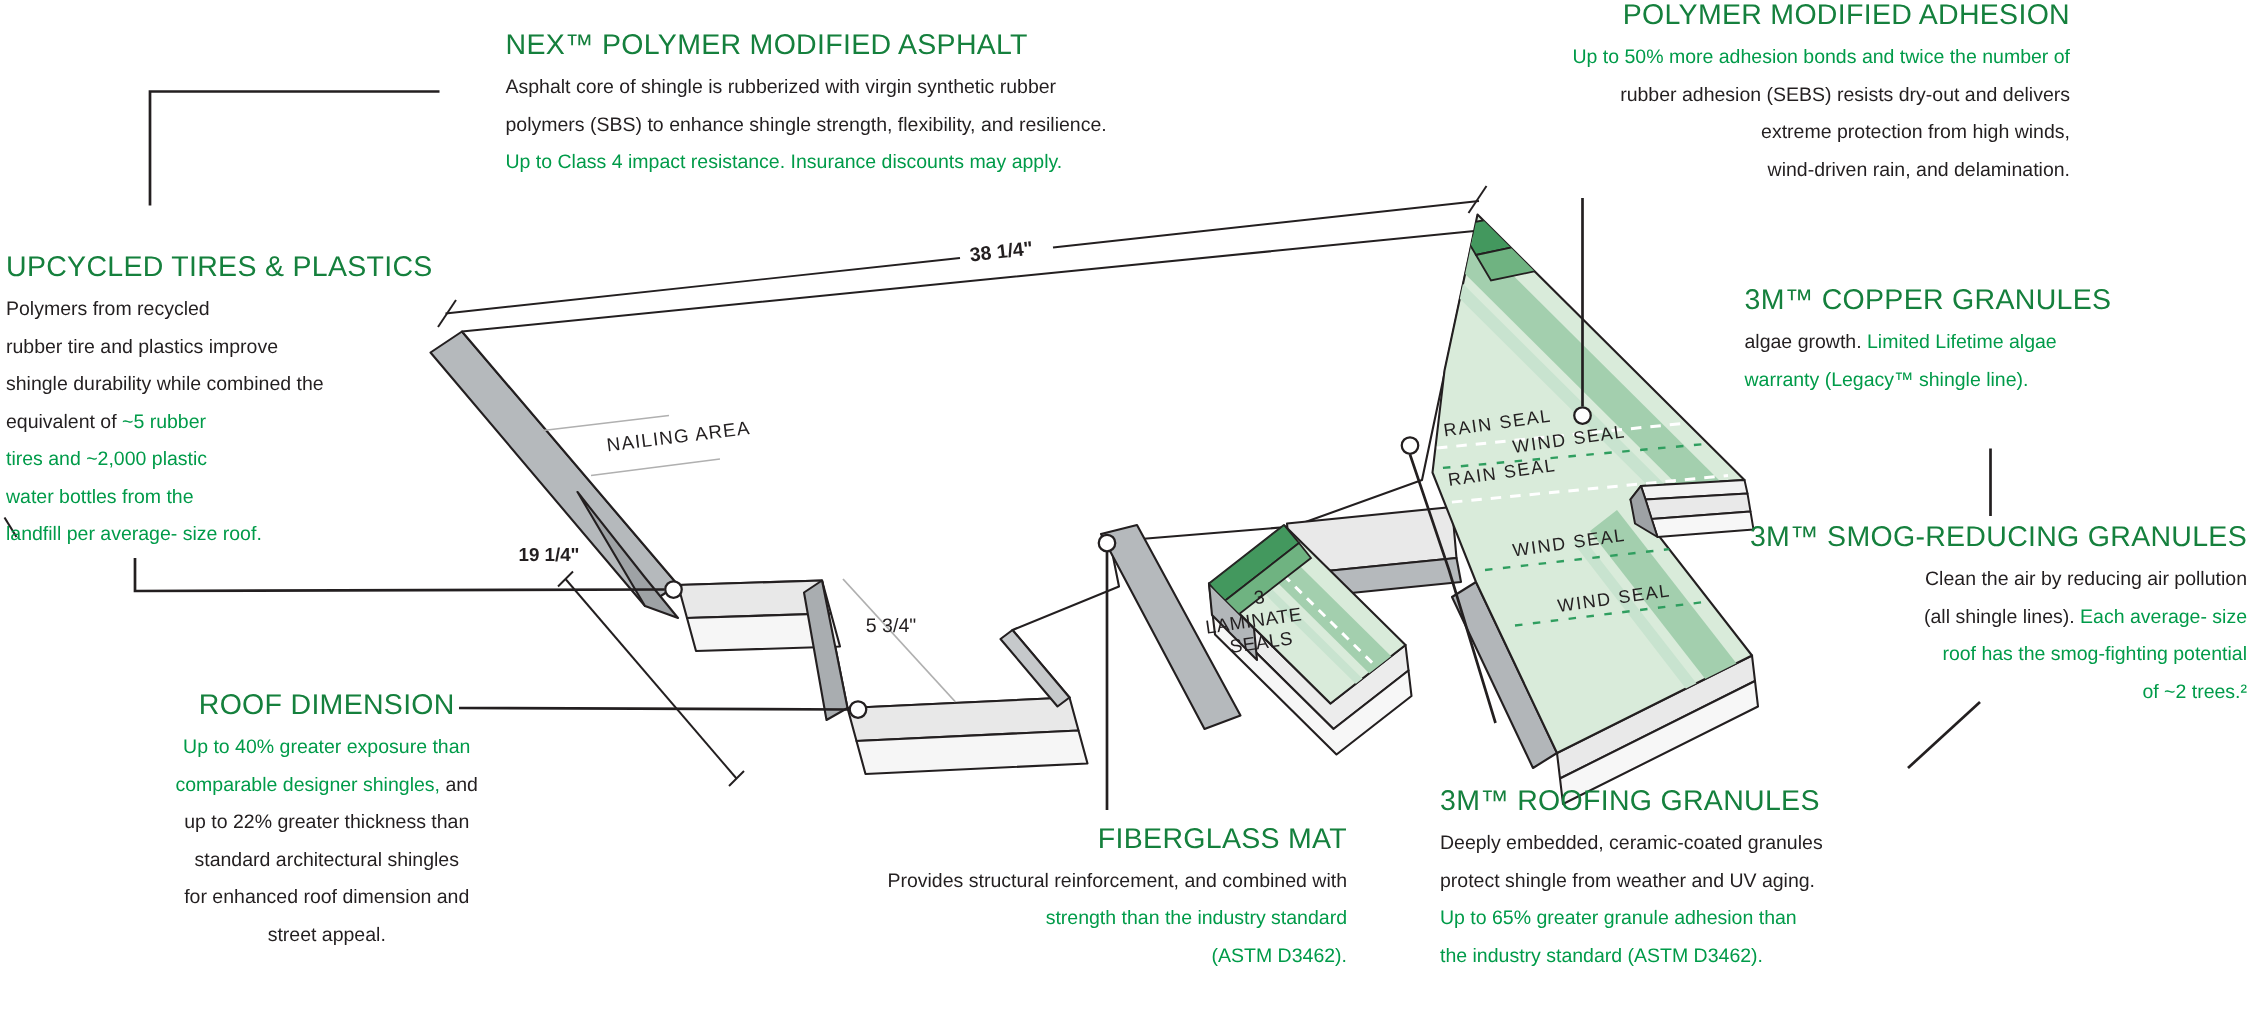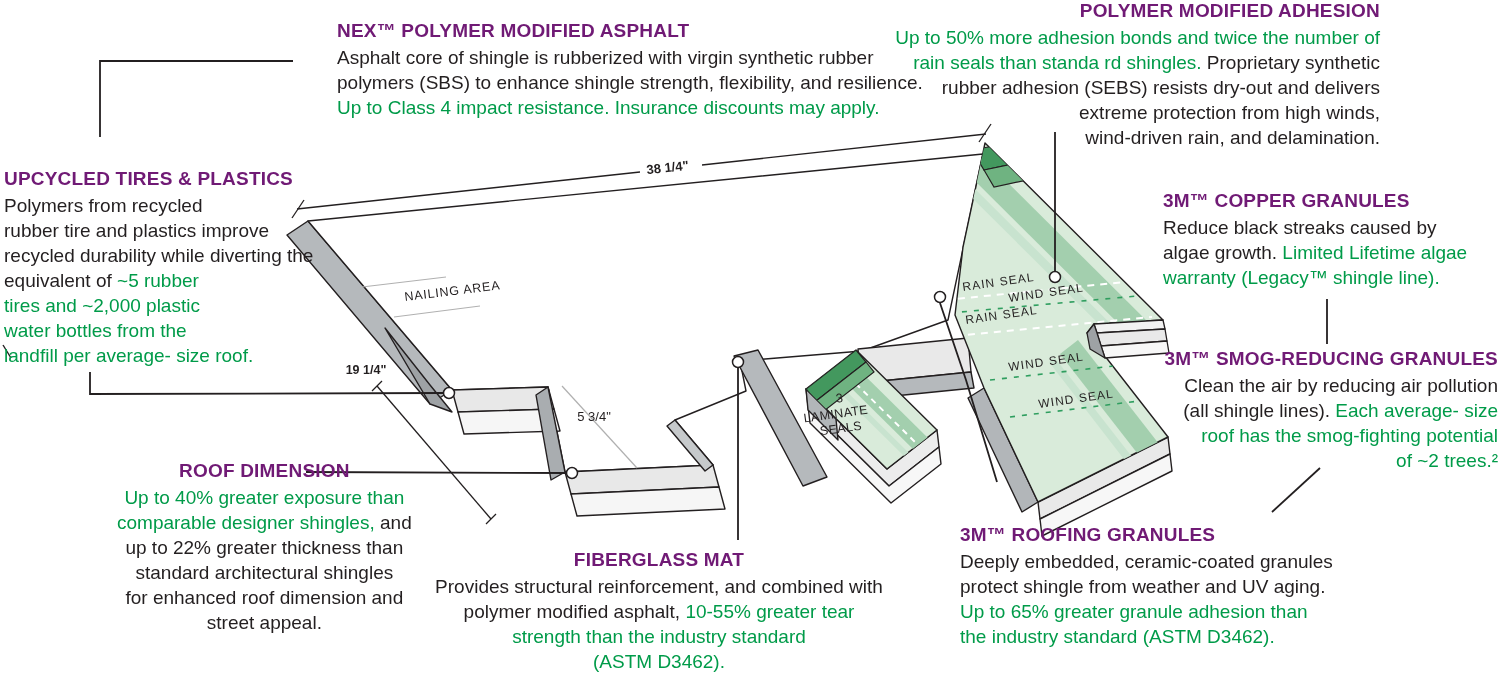--- a/index.html
+++ b/index.html
@@ -1,20 +1,20 @@
 <!DOCTYPE html>
 <html><head>
 <meta charset="utf-8">
 <style>
   html,body{margin:0;padding:0;background:#fff;}
   .canvas{position:relative;width:1501px;height:673px;background:#ffffff;overflow:hidden;
           font-family:"Liberation Sans",sans-serif;color:#231f20;}
   .callout{position:absolute;white-space:nowrap;}
-  .callout h2{margin:0 0 3px 0;font-size:19px;font-weight:700;letter-spacing:.2px;color:#701a75;}
-  .ln{font-size:19px;line-height:25px;font-weight:400;}
+  .callout h2{margin:0 0 3px 0;font-size:19px;font-weight:400;letter-spacing:.2px;color:#15803d;}
+  .ln{font-size:13px;line-height:25px;font-weight:400;}
   .k{color:#231f20;}
   .g{color:#009b49;}
   .right{text-align:right;}
   svg{position:absolute;left:0;top:0;}
   svg text{font-family:"Liberation Sans",sans-serif;fill:#231f20;}
   .dlab{font-size:13px;font-weight:700;}
   .dlab2{font-size:12.5px;font-weight:700;}
   .mlab{font-size:13px;font-weight:400;}
   .nail{font-size:12.5px;letter-spacing:.8px;}
   .slab{font-size:12px;letter-spacing:1.1px;}
@@ -170,40 +170,38 @@
   <div class="callout" style="left:305px;top:20px;margin-left:32px;">
     <h2>NEX™ POLYMER MODIFIED ASPHALT</h2>
     <div class="ln k">Asphalt core of shingle is rubberized with virgin synthetic rubber</div>
     <div class="ln k">polymers (SBS) to enhance  shingle strength, flexibility, and resilience.</div>
     <div class="ln g">Up to Class 4 impact  resistance.  Insurance discounts may apply.</div>
   </div>
 
   <div class="callout right" style="left:880px;top:0px;width:500px;">
     <h2>POLYMER MODIFIED ADHESION</h2>
     <div class="ln g">Up to 50% more adhesion bonds and twice the number of</div>
-    <div class="ln"><span class="g">rain seals than standa rd shingles. </span><span class="k">Proprietary synthetic</span></div>
     <div class="ln k">rubber adhesion (SEBS)  resists  dry-out and delivers</div>
     <div class="ln k">extreme protection from high winds,</div>
     <div class="ln k">wind-driven rain, and delamination.</div>
   </div>
 
   <div class="callout" style="left:4px;top:168px;">
     <h2>UPCYCLED TIRES &amp; PLASTICS</h2>
     <div class="ln k">Polymers from recycled</div>
     <div class="ln k">rubber tire and plastics improve</div>
-    <div class="ln k">recycled durability while diverting the</div>
+    <div class="ln k">shingle durability while combined the</div>
     <div class="ln"><span class="k">equivalent of </span><span class="g">~5 rubber</span></div>
     <div class="ln g">tires and ~2,000  plastic</div>
     <div class="ln g">water bottles from the</div>
     <div class="ln g">landfill per average- size roof.</div>
   </div>
 
   <div class="callout" style="left:1163px;top:190px;">
     <h2>3M™ COPPER  GRANULES</h2>
-    <div class="ln k">Reduce black streaks  caused by</div>
     <div class="ln"><span class="k">algae growth. </span><span class="g">Limited Lifetime algae</span></div>
     <div class="ln g">warranty (Legacy™ shingle line).</div>
   </div>
 
   <div class="callout right" style="left:1150px;top:348px;width:348px;">
     <h2>3M™ SMOG-REDUCING GRANULES</h2>
     <div class="ln k">Clean the air by reducing air pollution</div>
     <div class="ln"><span class="k">(all shingle lines). </span><span class="g">Each average- size</span></div>
     <div class="ln g">roof has the  smog-fighting  potential</div>
     <div class="ln g">of ~2 trees.²</div>
@@ -212,24 +210,23 @@
   <div class="callout" style="left:117px;top:460px;text-align:center;">
     <h2>ROOF DIMENSION</h2>
     <div class="ln g">Up to 40% greater exposure than</div>
     <div class="ln"><span class="g">comparable designer shingles, </span><span class="k">and</span></div>
     <div class="ln k">up to 22% greater thickness than</div>
     <div class="ln k">standard architectural shingles</div>
     <div class="ln k">for enhanced roof dimension and</div>
     <div class="ln k">street appeal.</div>
   </div>
 
-  <div class="callout right" style="left:420px;top:549px;width:478px;text-align:center;">
+  <div class="callout right" style="left:420px;top:549px;width:478px;">
     <h2>FIBERGLASS MAT</h2>
     <div class="ln k">Provides structural  reinforcement, and combined with</div>
-    <div class="ln"><span class="k">polymer modified asphalt, </span><span class="g">10-55% greater tear</span></div>
     <div class="ln g">strength  than the industry standard</div>
     <div class="ln g">(ASTM D3462).</div>
   </div>
 
   <div class="callout" style="left:960px;top:489px;margin-top:35px;">
     <h2>3M™ ROOFING GRANULES</h2>
     <div class="ln k">Deeply embedded, ceramic-coated  granules</div>
     <div class="ln k">protect shingle from weather and UV aging.</div>
     <div class="ln g">Up to 65% greater granule adhesion than</div>
     <div class="ln g">the industry standard (ASTM D3462).</div>

